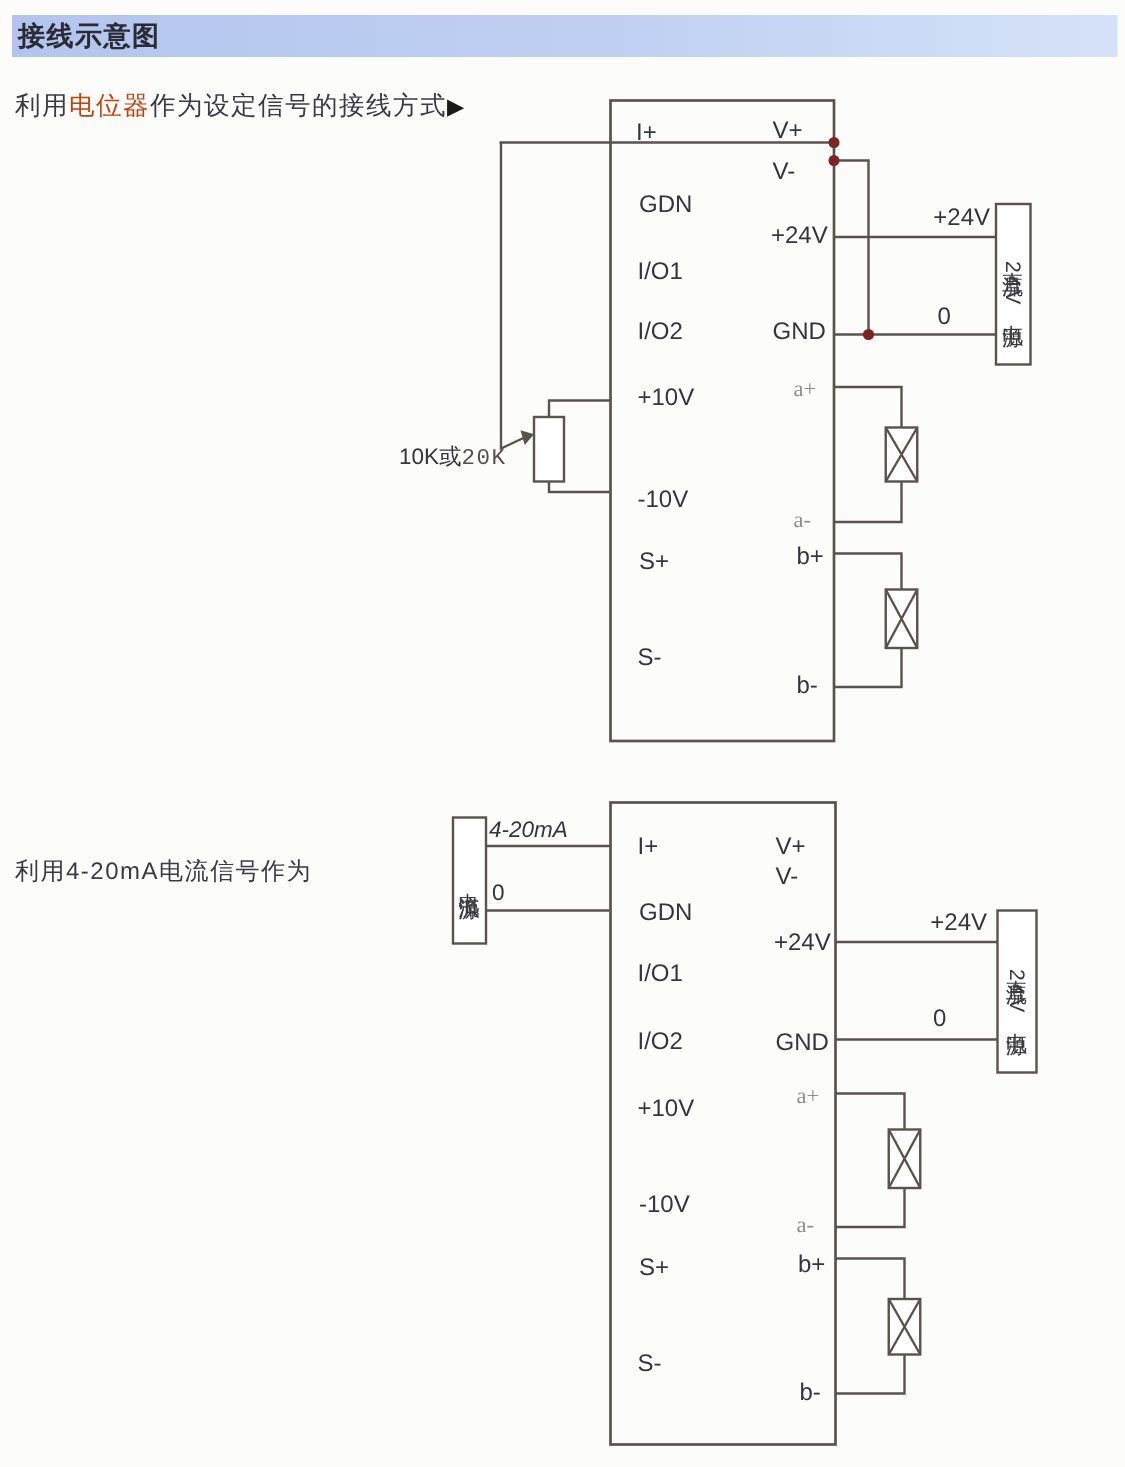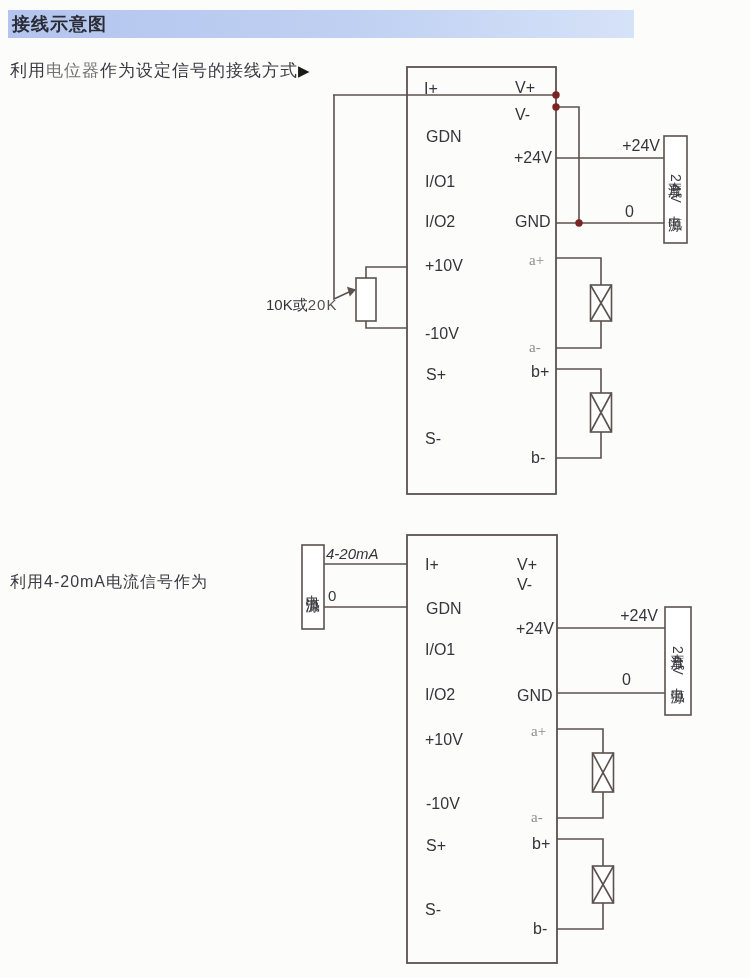--- a/index.html
+++ b/index.html
@@ -1,34 +1,34 @@
 <!DOCTYPE html>
 <html><head>
 <meta charset="utf-8">
 <style>
   html,body{margin:0;padding:0;}
   body{background:#ffffff;}
   .canvas{position:relative;width:750px;height:978px;background:#fcfcfa;overflow:hidden;
           font-family:"Liberation Sans",sans-serif;}
-  .header-bar{position:absolute;left:8px;top:10px;width:626px;height:28px;
+  .header-bar{position:absolute;left:8px;top:10px;width:737px;height:28px;
           background:linear-gradient(90deg,#b3c5ee 0%,#bfd0f2 55%,#d6e2f8 100%);}
   .header-title{position:absolute;left:4px;top:0;line-height:28px;font-size:18px;font-weight:bold;
           color:#2b2b35;letter-spacing:1px;white-space:nowrap;}
   .caption{position:absolute;font-size:17px;color:#3a3a42;letter-spacing:1px;white-space:nowrap;}
   .caption2{position:absolute;font-size:16px;color:#3a3a42;letter-spacing:1px;line-height:30px;white-space:nowrap;}
-  .link-blue{color:#737373;}
+  .link-blue{color:#c2410c;}
   .arrow-glyph{color:#1a1a1a;font-size:15px;}
   .lbl{position:absolute;font-size:16px;line-height:17px;color:#35353c;white-space:nowrap;}
   .sm{font-size:15px;line-height:16px;}
   .gray-serif{font-family:"Liberation Serif",serif;color:#8e8e8e;font-size:15px;line-height:16px;}
   .r{text-align:right;}
   .vtext{position:absolute;writing-mode:vertical-rl;text-orientation:mixed;
          font-size:14px;letter-spacing:2px;color:#3a3a40;
          display:flex;align-items:center;justify-content:center;}
-  .serif-mix{font-family:Liberation Sans, sans-serif;color:#55504d;letter-spacing:1px;text-align:right;}
+  .serif-mix{font-family:Liberation Mono, monospace;color:#55504d;letter-spacing:1px;text-align:right;}
   svg{position:absolute;left:0;top:0;}
 </style>
 </head>
 <body>
 
 <div class="canvas">
 
   <svg width="750" height="978" viewBox="0 0 750 978">
     <g stroke="#5b524e" stroke-width="1.6" fill="none">
 

